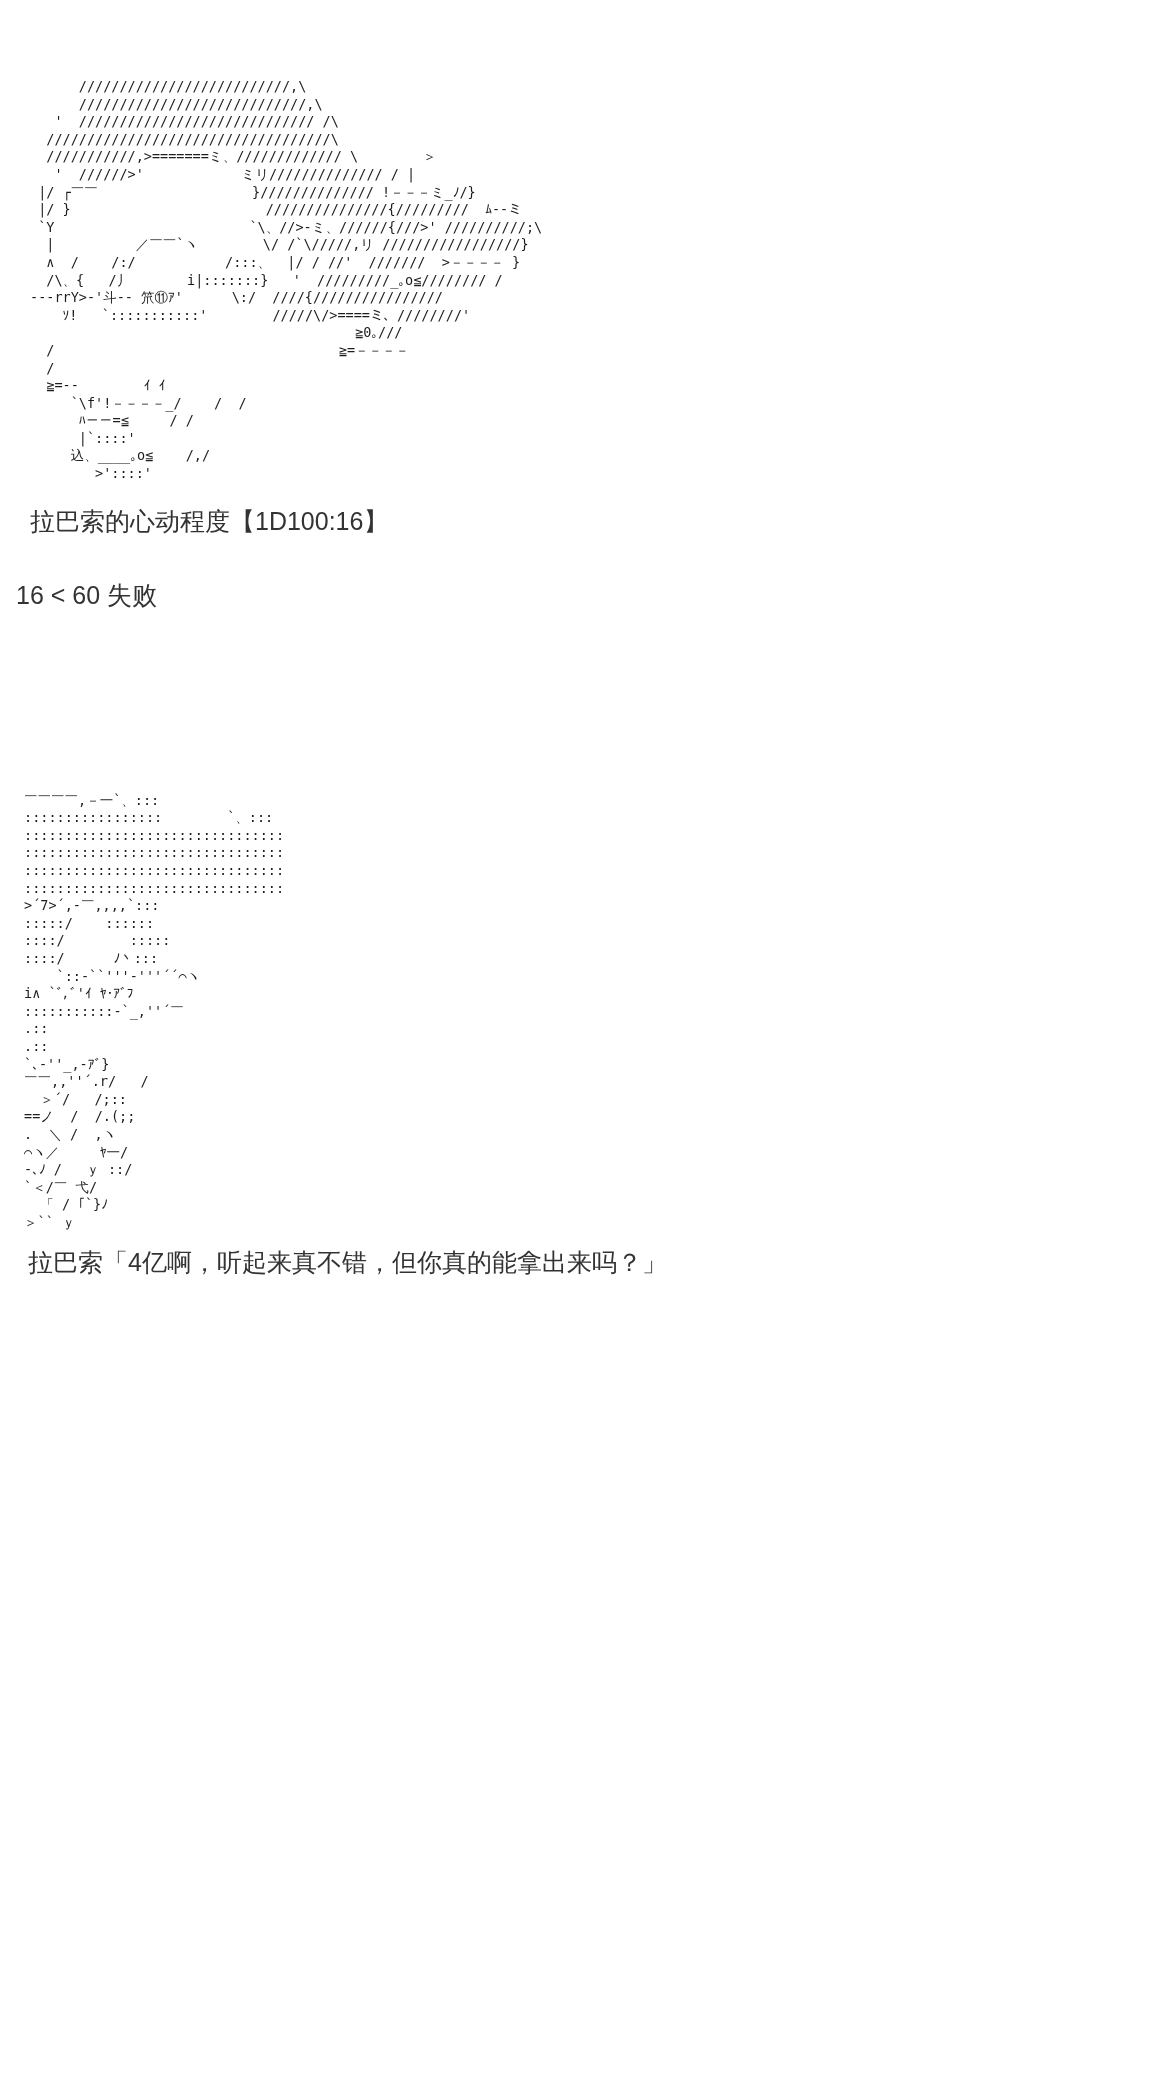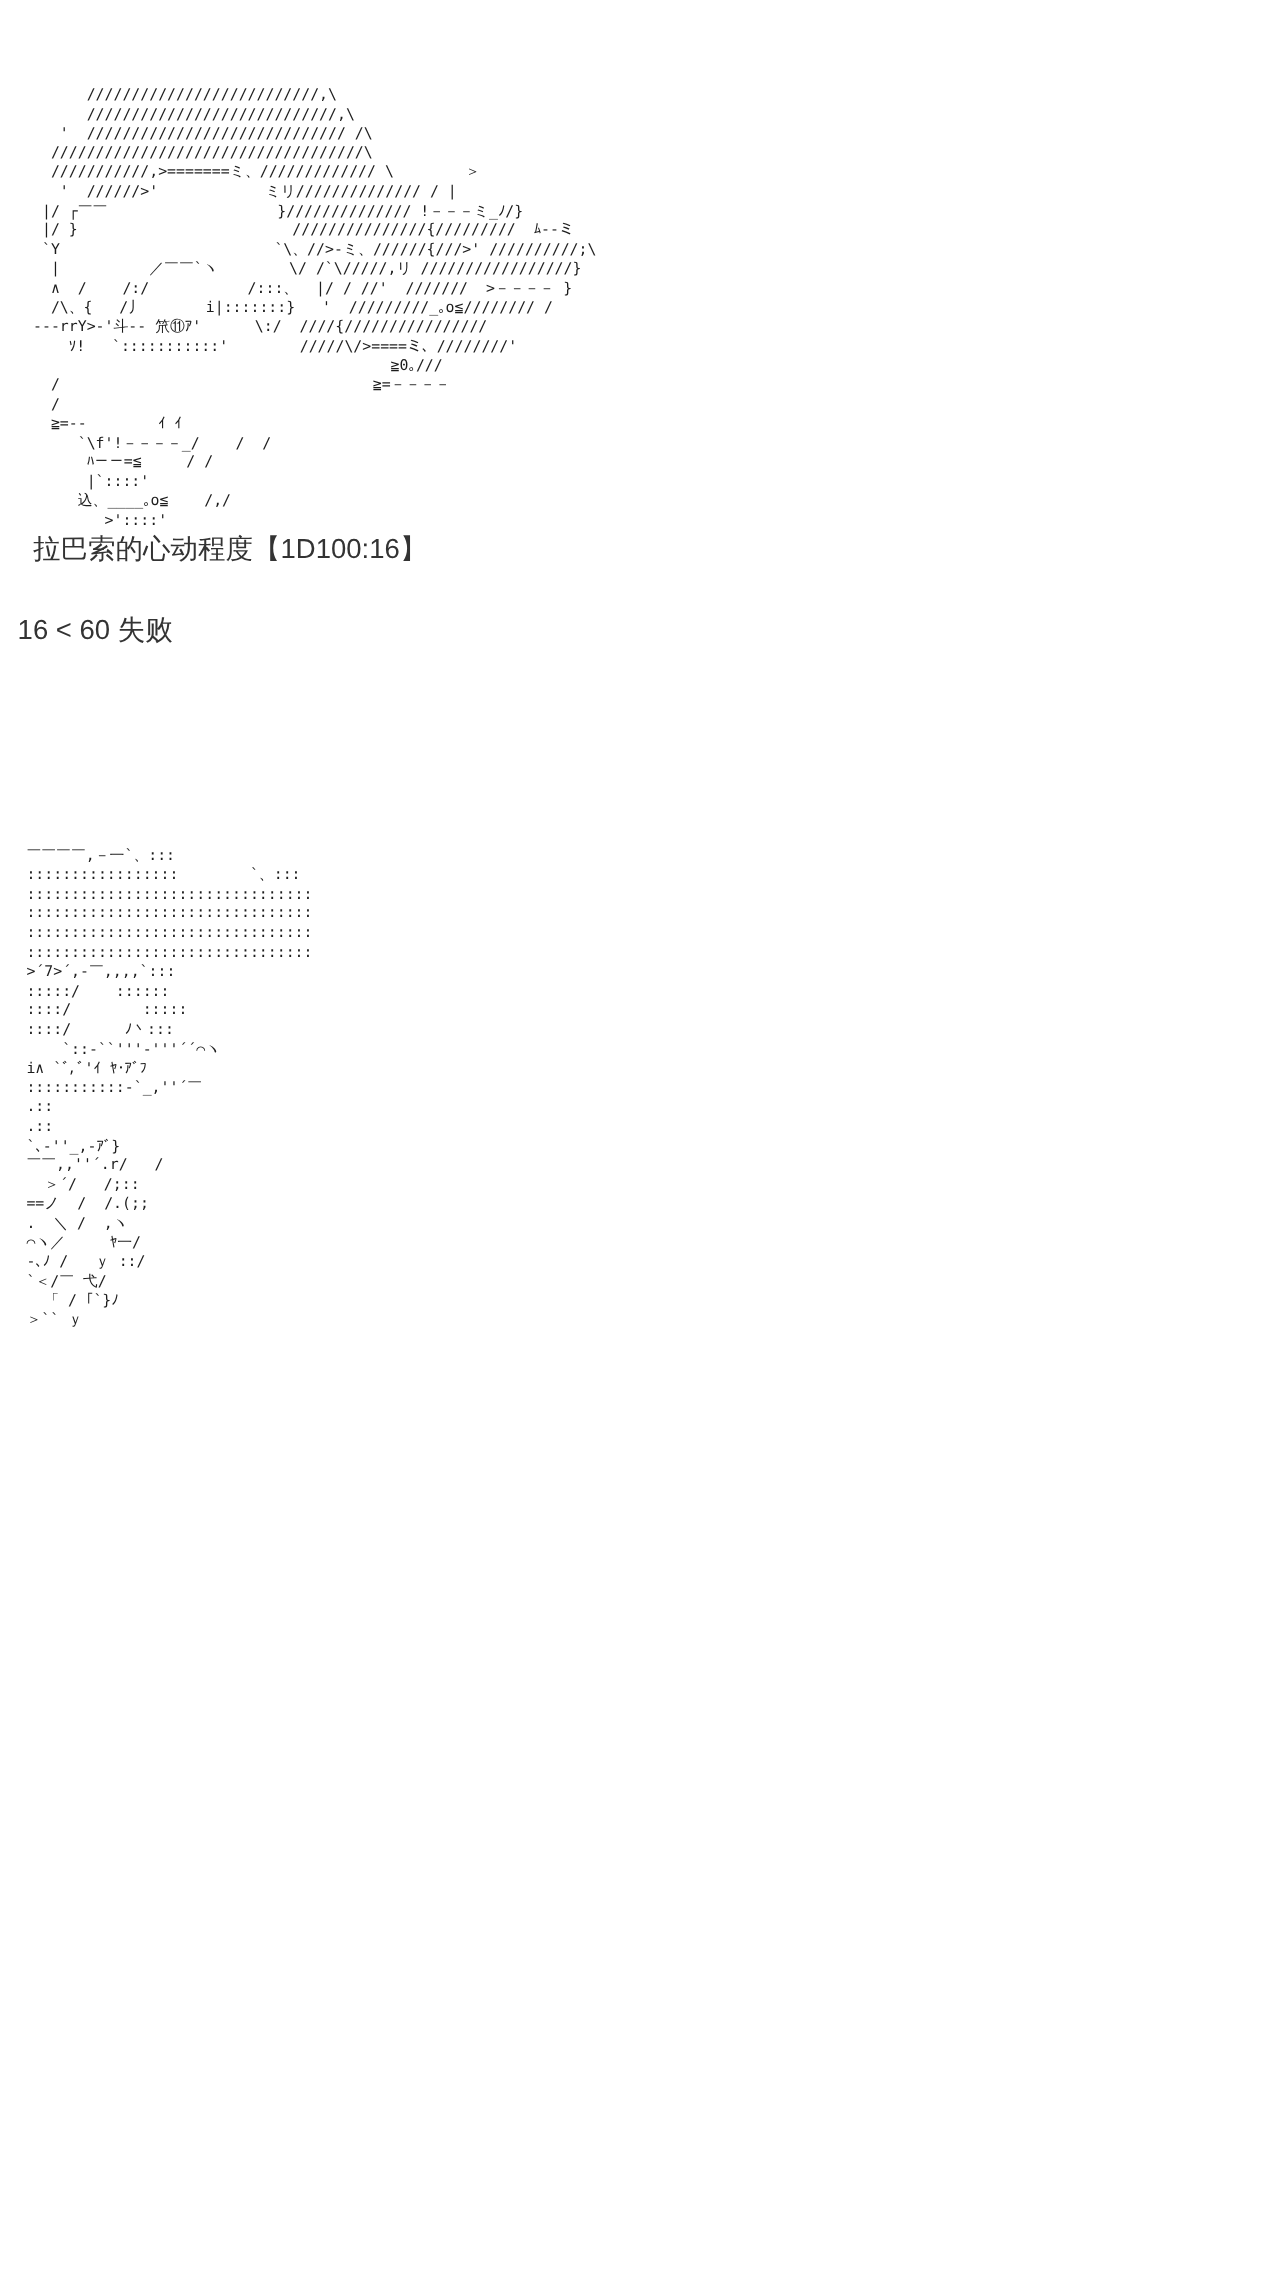--- a/index.html
+++ b/index.html
@@ -53,20 +53,21 @@
   .ptext {
     font-family: "Liberation Sans", "DejaVu Sans", sans-serif;
     font-size: 25px;
     line-height: 1.3;
     color: #333333;
     margin: 0;
     padding: 0 0 0 30px;
   }
 
   .roll-line {
+    margin-top: 22px;
   }
 
   .result-line {
     margin-top: 42px;
     padding-left: 16px;
   }
 
   .spacer-lg { height: 180px; }
 
   .dialogue {
@@ -132,14 +133,15 @@
 ￣￣,,''´.r/   /
   ＞´/   /;::
 ==ノ  /  /.(;;
 .  ＼ /  ,ヽ
 ⌒ヽ／     ﾔ一/
 -､ﾉ /   ｙ ::/
 `＜/￣ 弋/
   「 / ｢`}ﾉ
 ＞`` ｙ</pre>
 
+  <p class="dialogue">拉巴索「4亿啊，听起来真不错，但你真的能拿出来吗？」</p>
 
 </div>
 
 </body></html>

